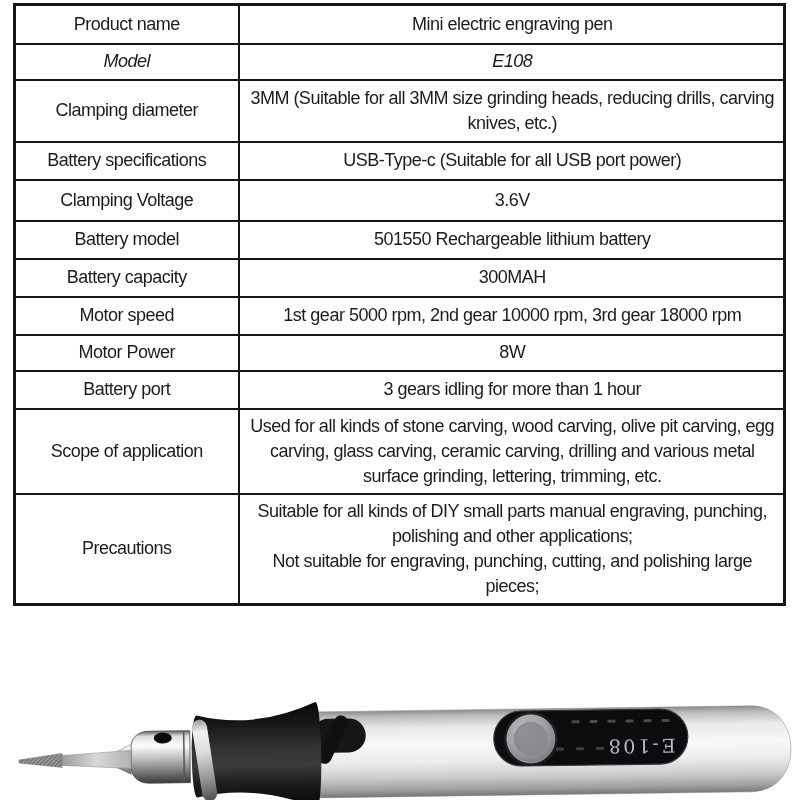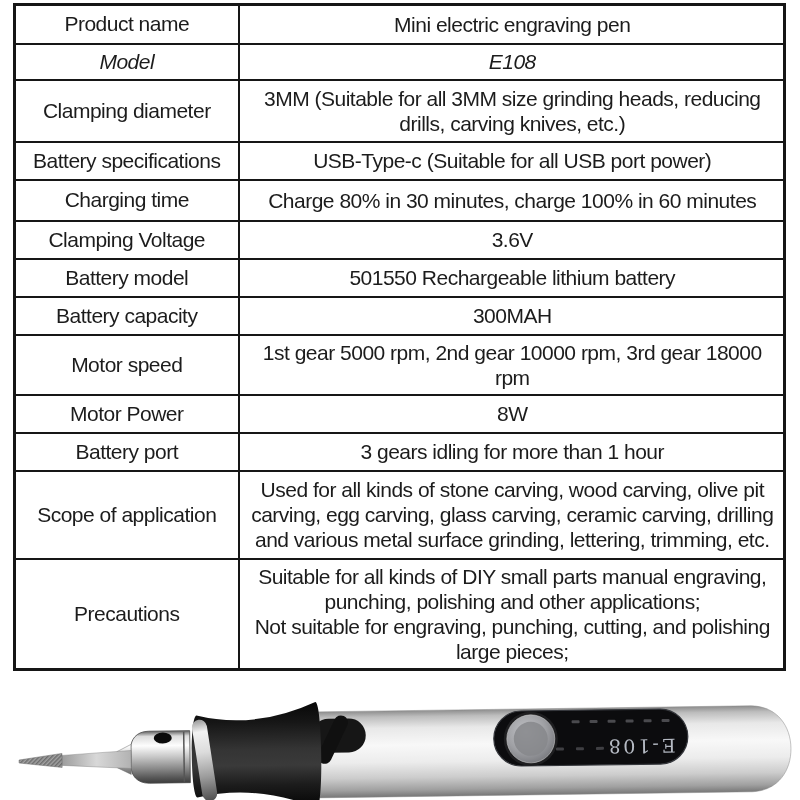--- a/index.html
+++ b/index.html
@@ -14,21 +14,21 @@
     position:relative;overflow:hidden;
   }
   .spec-table{
     position:absolute;left:13px;top:3px;width:773px;
     border-collapse:collapse;table-layout:fixed;
     border:3px solid var(--border-color);
   }
   .spec-table td{
     border:2px solid var(--border-color);
     color:var(--text-color);
-    font-size:21px;
+    font-size:18px;
     letter-spacing:-0.5px;
     vertical-align:middle;
   }
   td.lbl{width:224px;text-align:center;padding:4px 6px;}
   td.val{text-align:center;padding:4px 5px 4px 7px;line-height:25px;white-space:pre-line;}
   .spec-table tr{height:38px;}
   .spec-table tr:nth-child(1){height:39px;}
   .spec-table tr:nth-child(2){height:36px;font-style:italic;}
   .spec-table tr:nth-child(3){height:62px;}
   .spec-table tr:nth-child(5){height:41px;}
@@ -55,24 +55,20 @@
       <td class="lbl">Model</td>
       <td class="val">E108</td>
     </tr>
     <tr>
       <td class="lbl">Clamping diameter</td>
       <td class="val">3MM (Suitable for all 3MM size grinding heads, reducing drills, carving knives, etc.)</td>
     </tr>
     <tr>
       <td class="lbl">Battery specifications</td>
       <td class="val">USB-Type-c (Suitable for all USB port power)</td>
-    </tr>
-    <tr>
-      <td class="lbl">Charging time</td>
-      <td class="val">Charge 80% in 30 minutes, charge 100% in 60 minutes</td>
     </tr>
     <tr>
       <td class="lbl">Clamping Voltage</td>
       <td class="val">3.6V</td>
     </tr>
     <tr>
       <td class="lbl">Battery model</td>
       <td class="val">501550 Rechargeable lithium battery</td>
     </tr>
     <tr>

